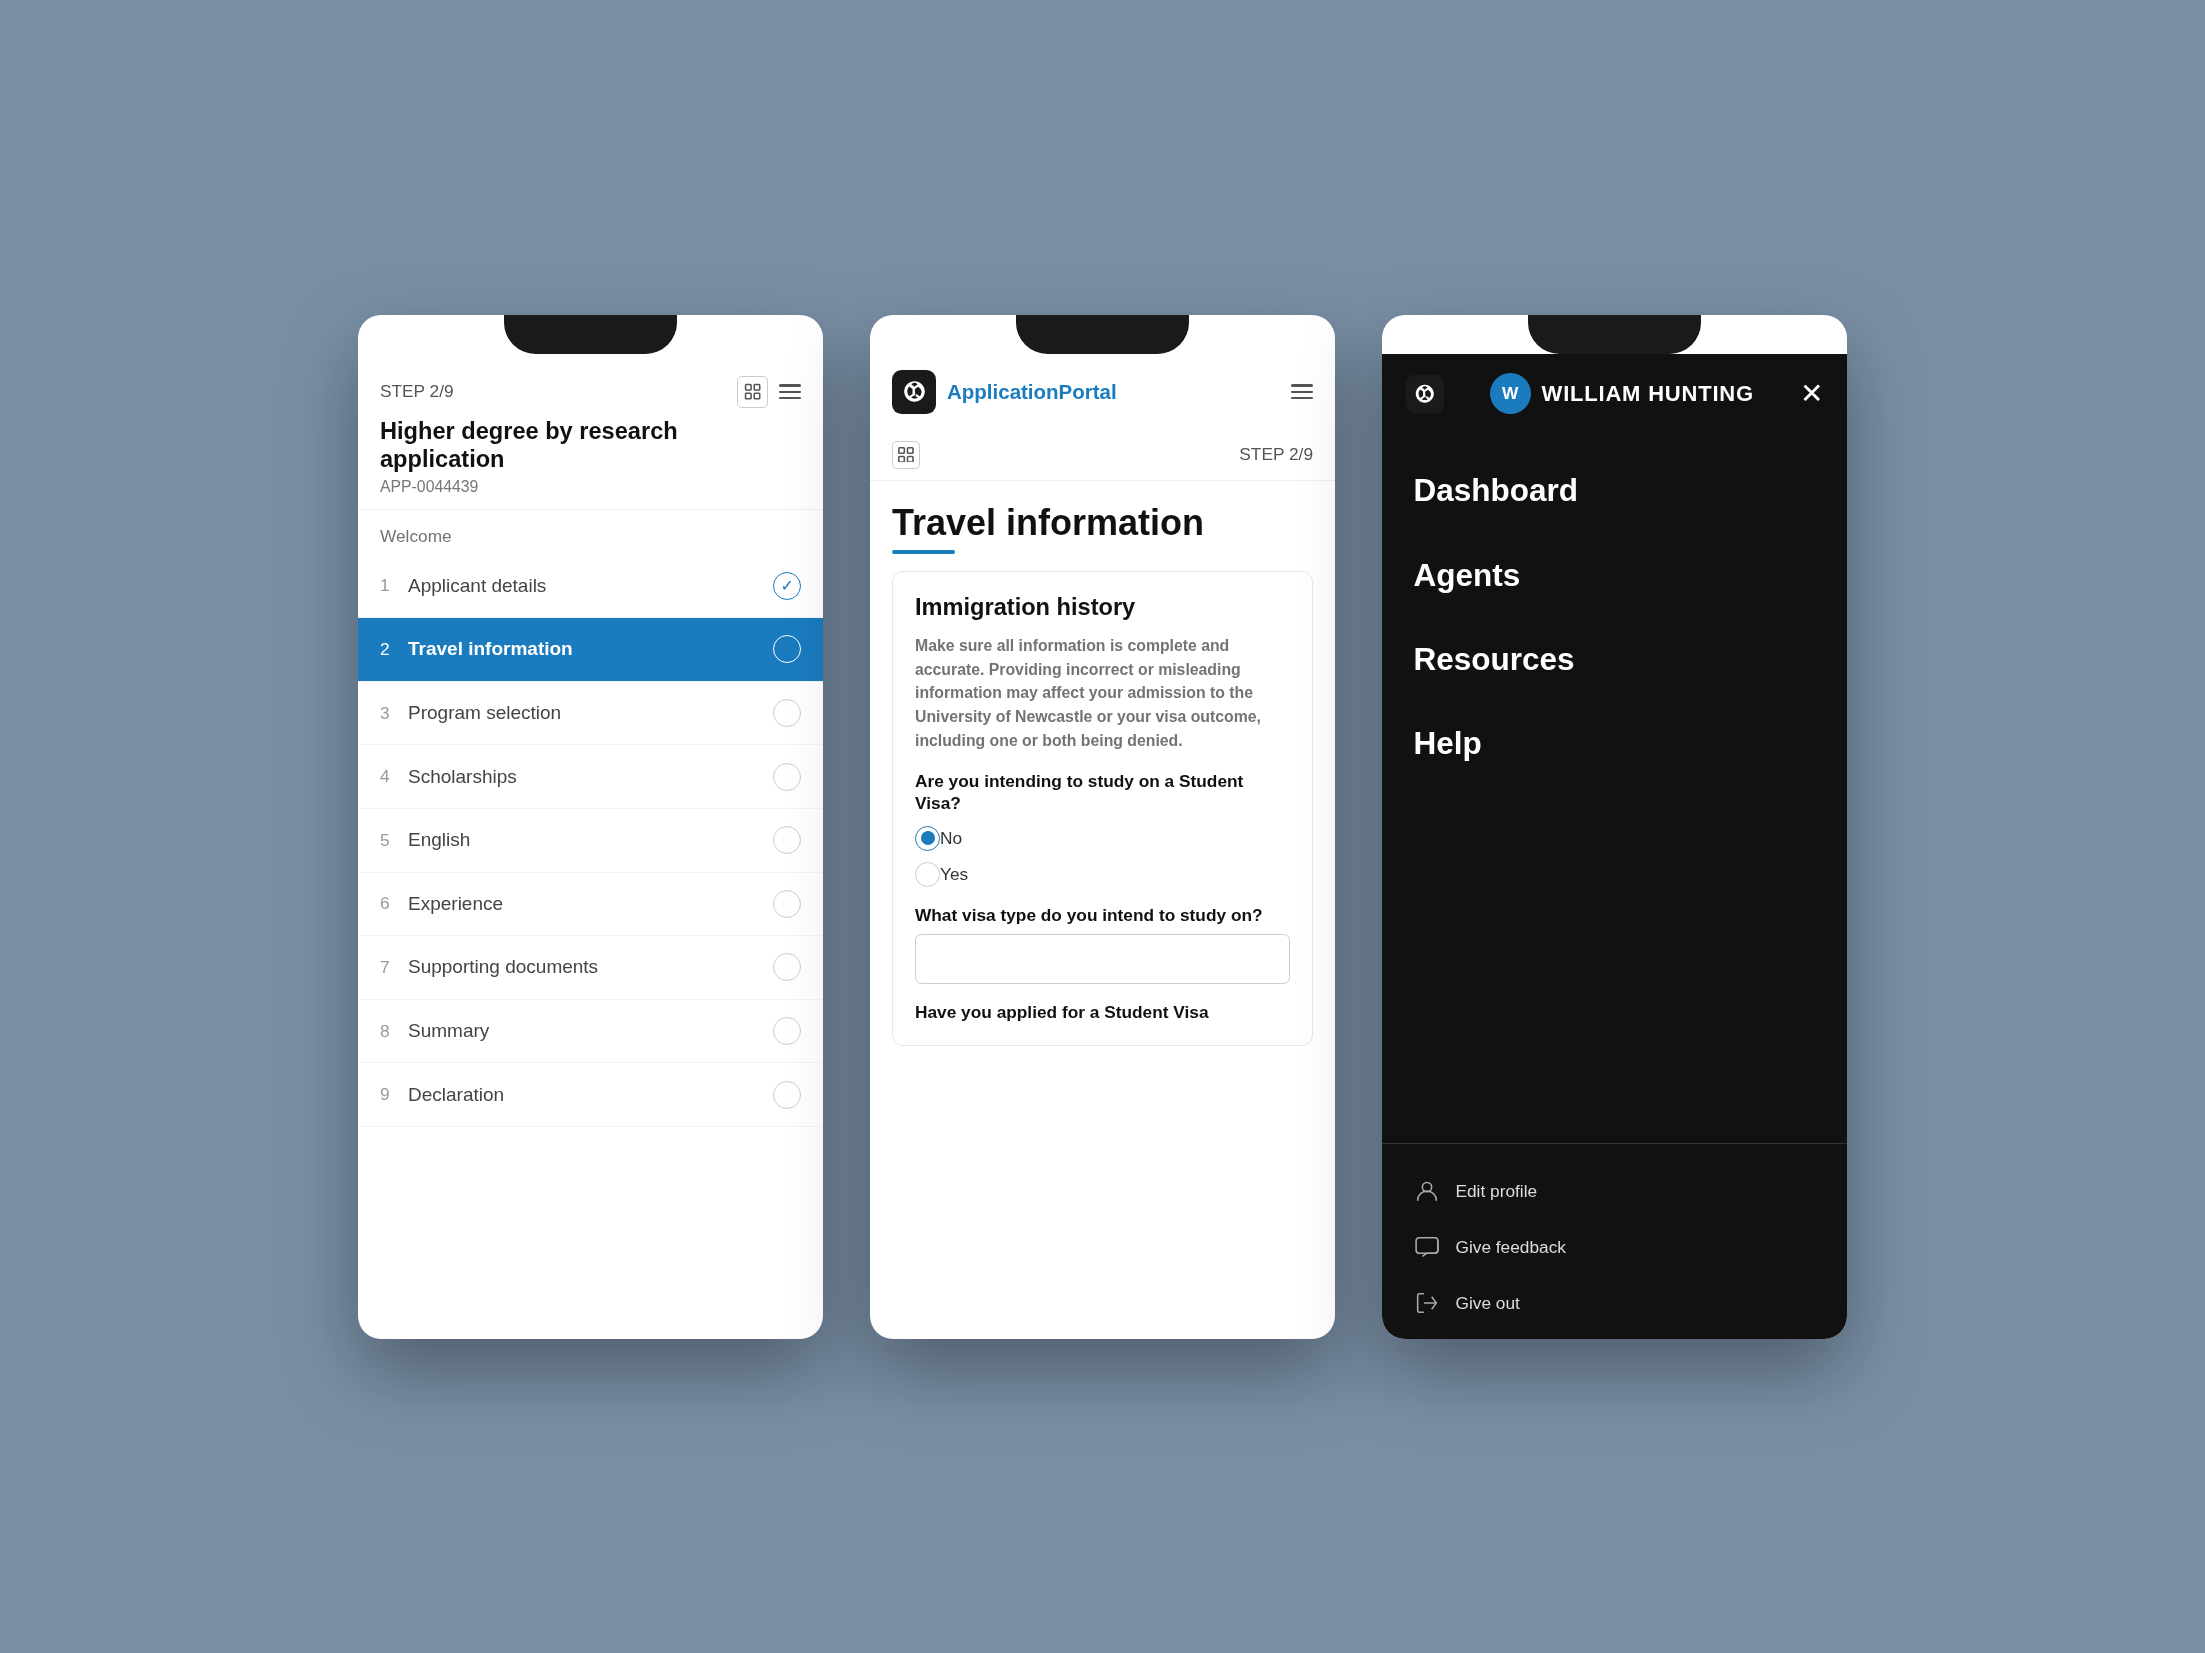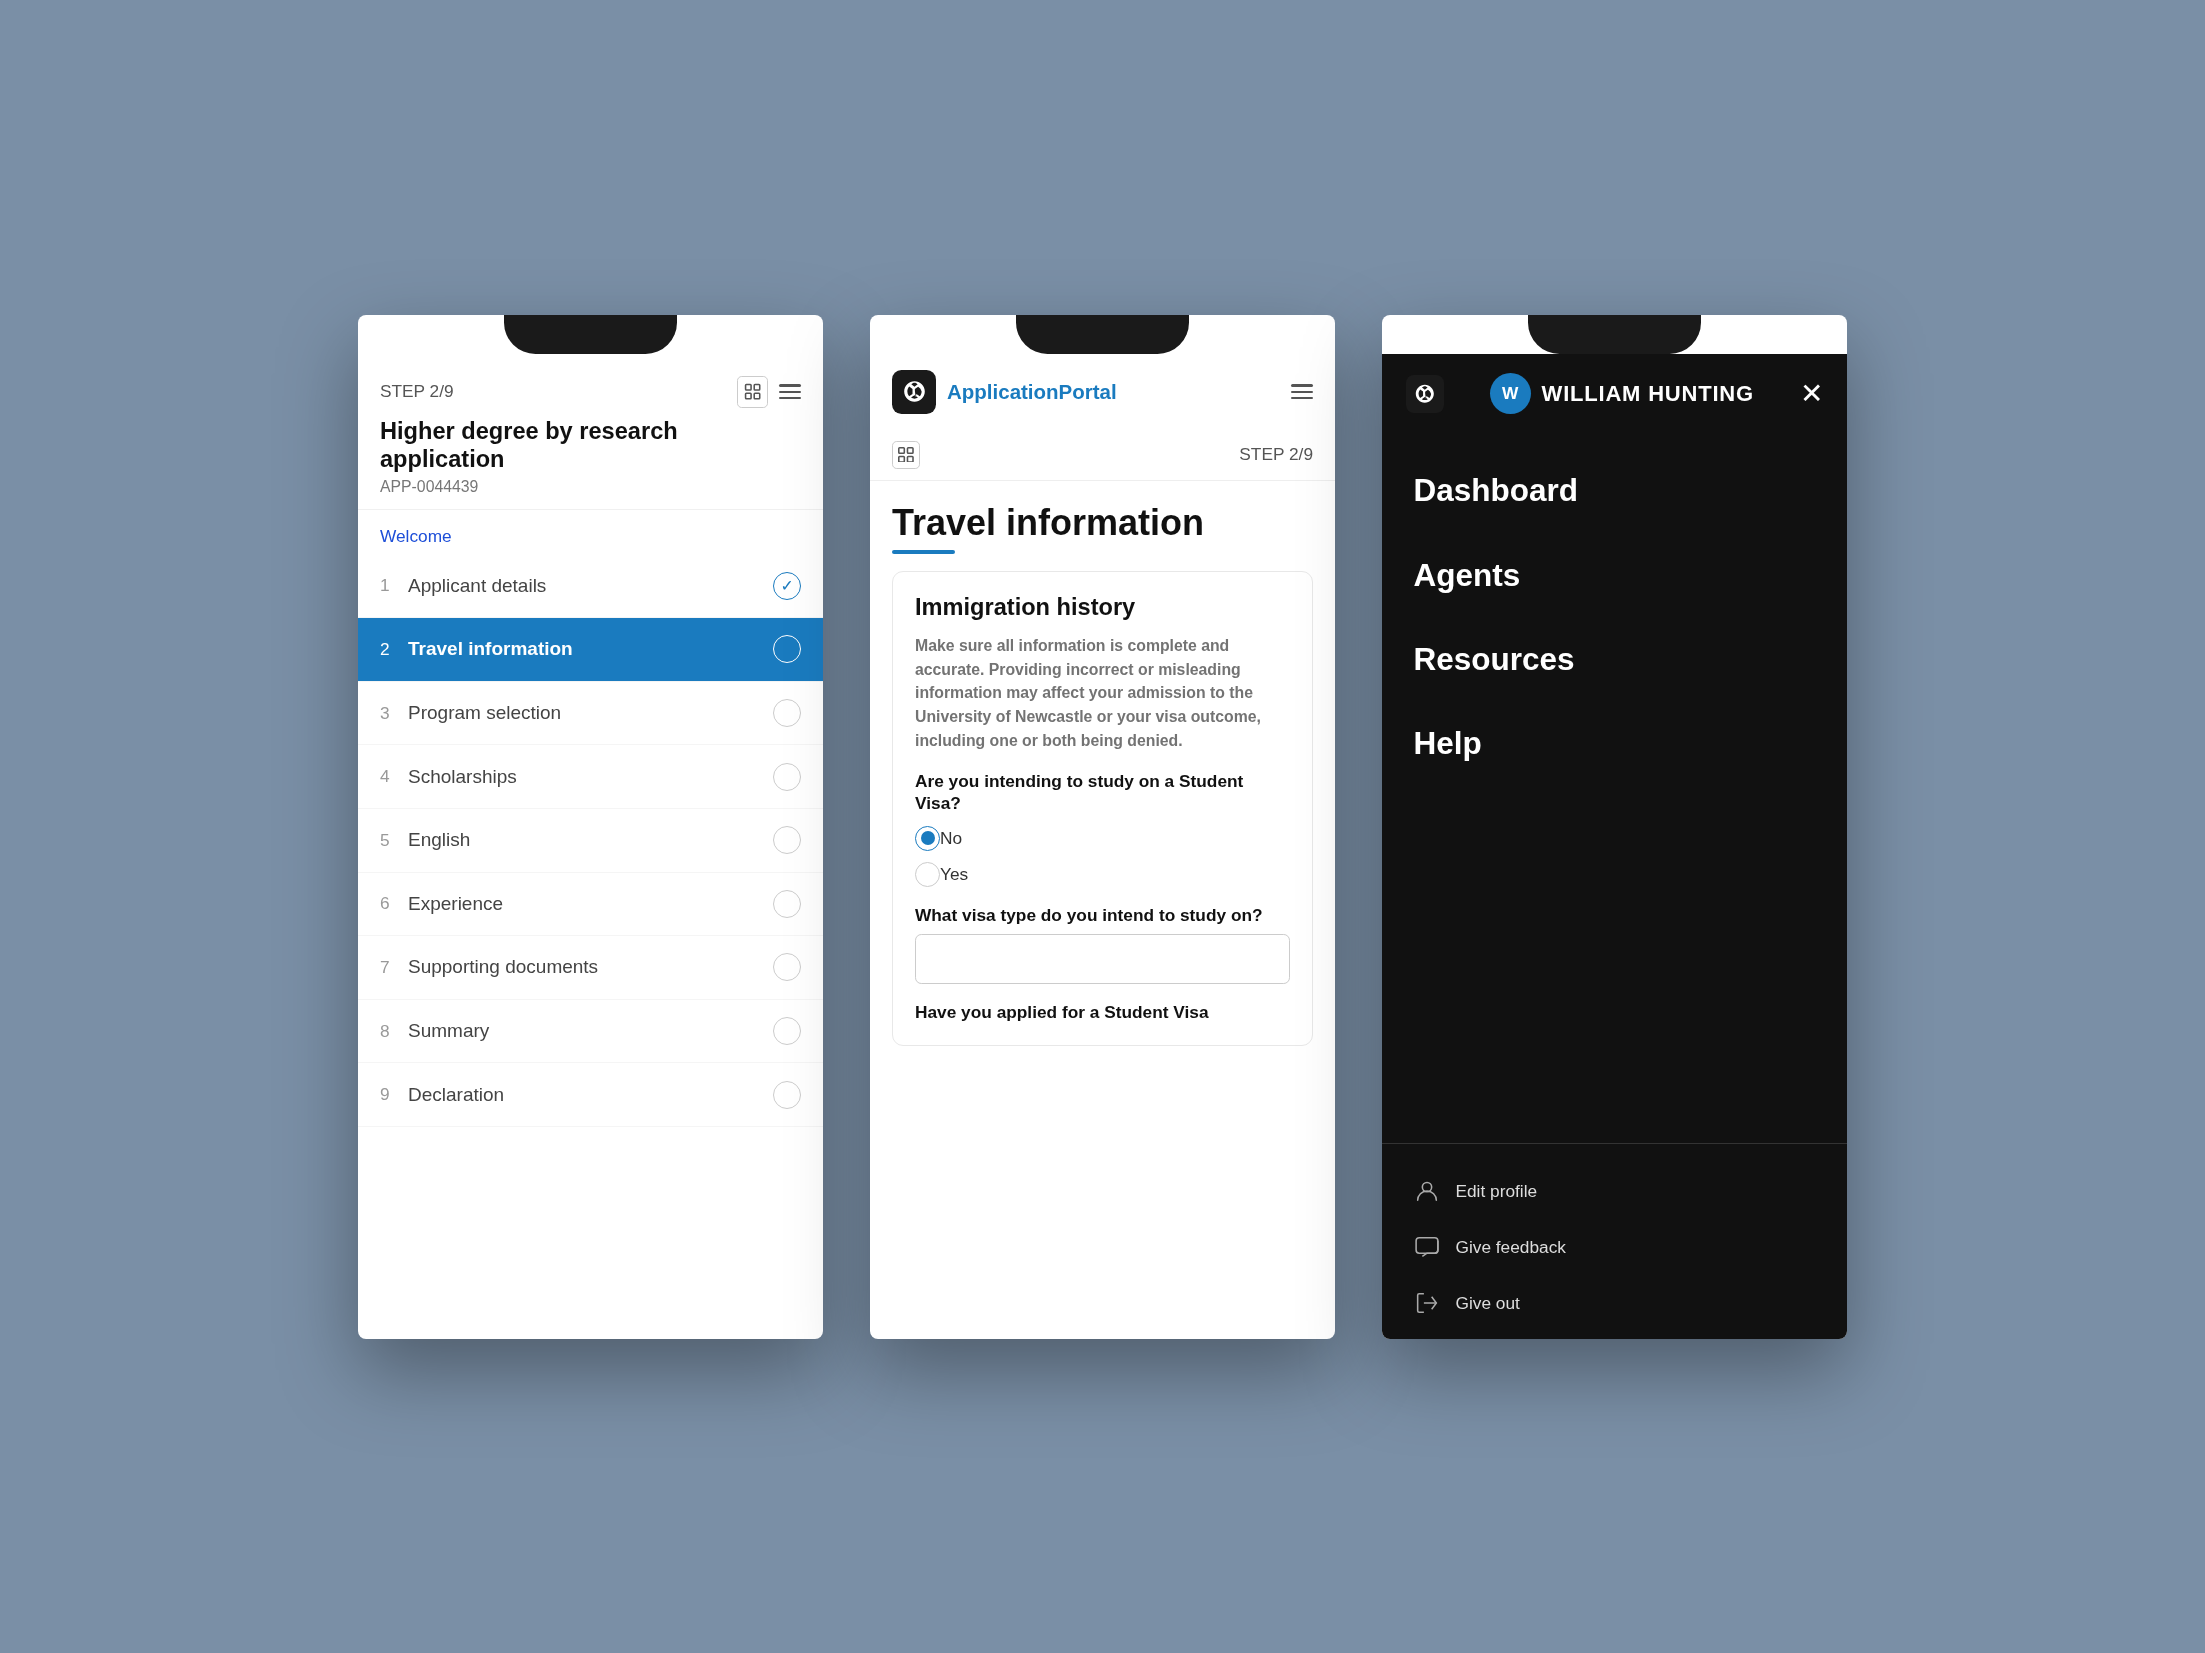--- a/index.html
+++ b/index.html
@@ -17,21 +17,21 @@
       display: flex;
       align-items: center;
       justify-content: center;
       gap: 47px;
       position: relative;
     }
 
     
     .phone {
       background: #fff;
-      border-radius: 8px;
+      border-radius: 23px;
       position: relative;
       overflow: hidden;
       box-shadow: 0 31.5px 79px rgba(0,0,0,0.35);
     }
     .phone-left {
       width: 465px;
       height: 1024px;
       z-index: 2;
     }
     .phone-center {
@@ -93,21 +93,21 @@
       margin-top: 9.5px;
       line-height: 1.2;
     }
     .app-id {
       font-size: 15.8px;
       color: #777;
       margin-top: 4.7px;
     }
     .welcome-label {
       font-size: 17.3px;
-      color: #1d4ed8;
+      color: #737373;
       padding: 15.8px 22px 7.9px;
     }
 
     .nav-item {
       display: flex;
       align-items: center;
       padding: 17.3px 22px;
       border-bottom: 0.8px solid #f5f5f5;
       cursor: pointer;
     }

